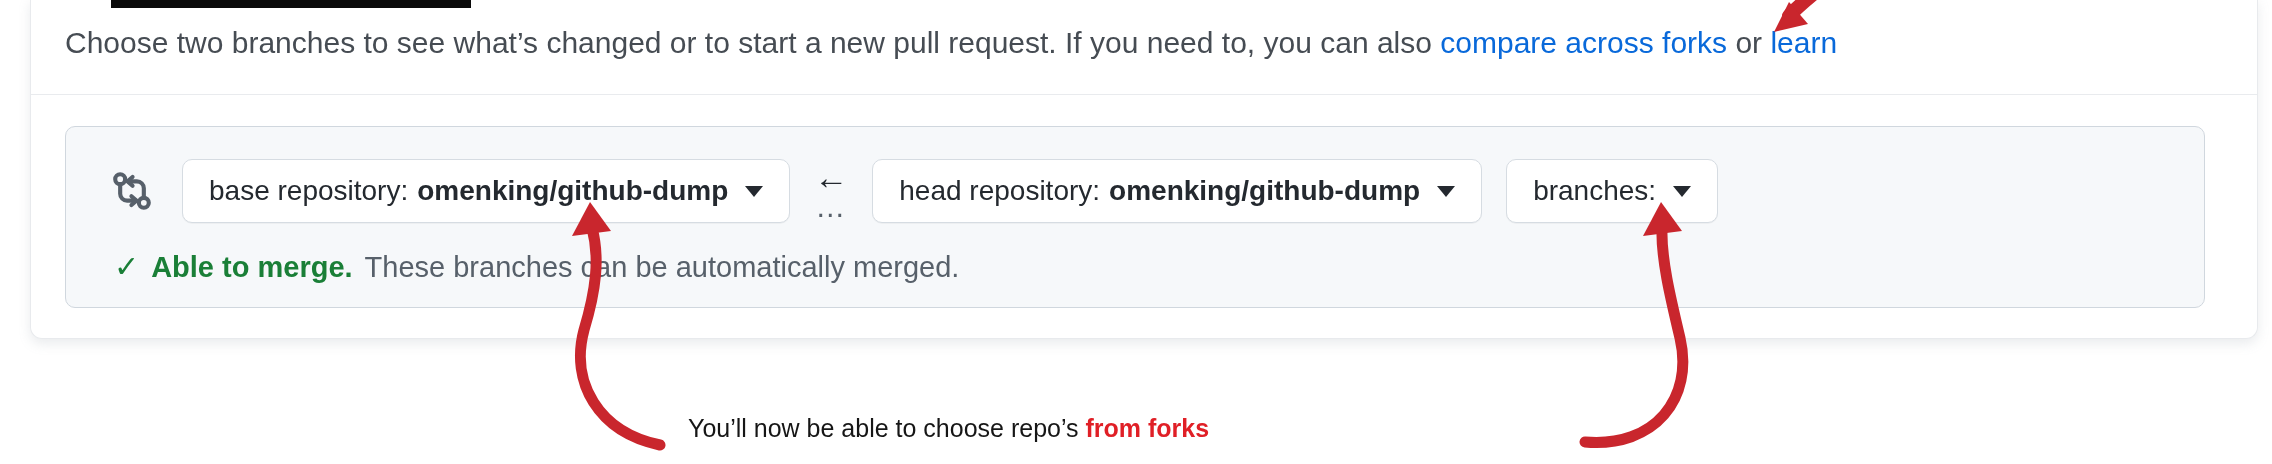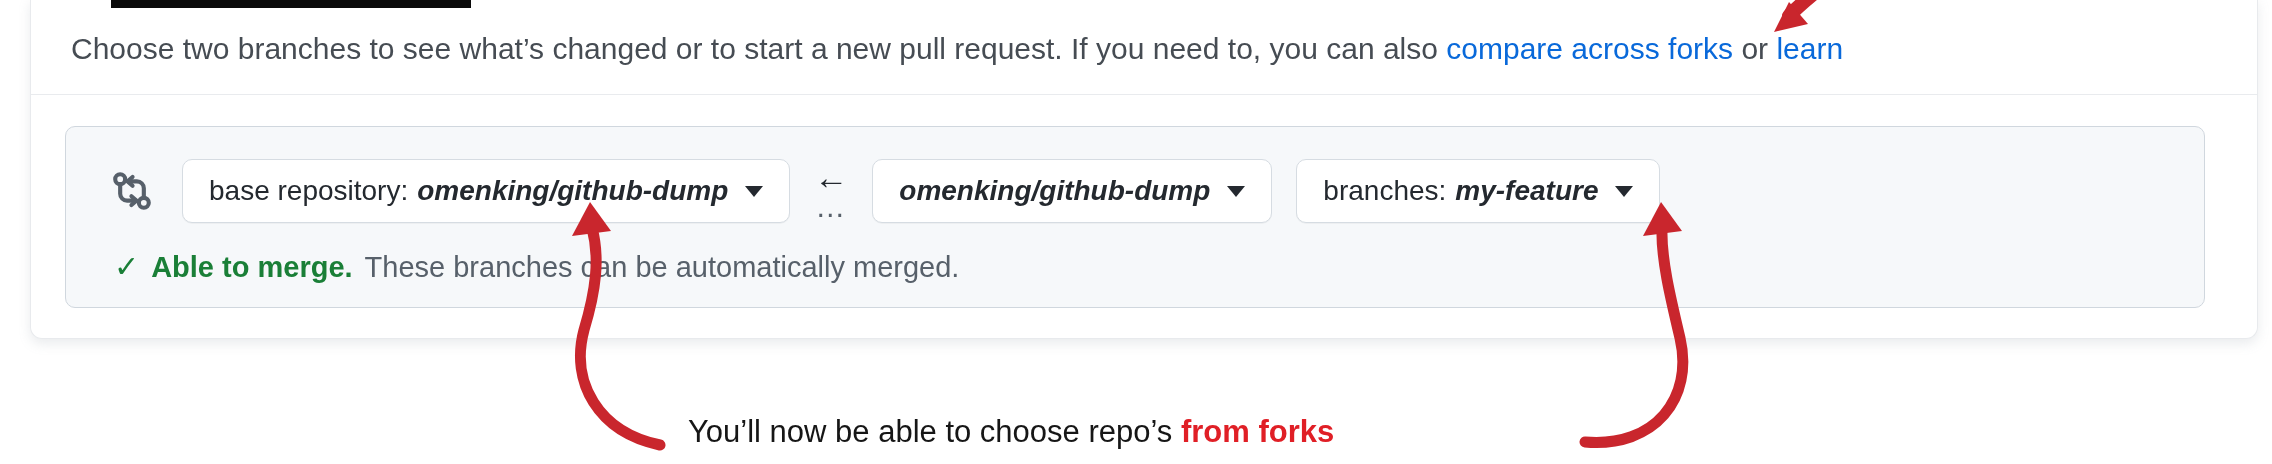--- a/index.html
+++ b/index.html
@@ -20,21 +20,21 @@
     box-shadow: 0 5px 12px rgba(140,149,159,0.18);
   }
 
   .top-bar {
     position: absolute; left: 80px; top: 0;
     width: 360px; height: 10px;
     background: #0a0a0a;
   }
 
   .desc {
-    position: absolute; left: 34px; top: 26px; margin: 6px;
+    position: absolute; left: 34px; top: 26px; margin: 0;
     font-size: 30px; line-height: 38px;
     color: var(--text-body, #464c53);
     white-space: nowrap; width: 2185px; overflow: hidden;
   }
   .link { color: var(--link-blue, #0969da); text-decoration: none; cursor: pointer; }
 
   .divider {
     position: absolute; left: 0; right: 0; top: 96px; height: 1px;
     background: #e9ebee;
   }
@@ -58,21 +58,21 @@
     height: 64px; padding: 14px 26px;
     background: var(--button-bg, #ffffff);
     border: 1px solid var(--button-border, #d6dce2);
     border-radius: 10px;
     font-family: inherit; font-size: 28px;
     color: var(--text-dark, #24292f);
     cursor: pointer;
     box-shadow: 0 1px 0 rgba(27,31,36,0.04);
     white-space: nowrap;
   }
-  .btn .val { font-weight: 700; font-style: italic; }
+  .btn .val { font-weight: 700; }
   .caret {
     width: 0; height: 0;
     border-left: 9px solid transparent;
     border-right: 9px solid transparent;
     border-top: 11px solid #24292f;
     margin-left: 8px;
   }
 
   .range {
     display: flex; flex-direction: column; align-items: center;
@@ -85,21 +85,21 @@
     position: absolute; left: 48px; top: 122px;
     display: flex; align-items: baseline; gap: 12px;
     font-size: 29px;
   }
   .check { color: var(--success-green, #1a7f37); font-size: 30px; }
   .ms-title { color: var(--success-green, #1a7f37); font-weight: 700; }
   .ms-desc { color: var(--text-muted, #57606a); text-align: right; }
 
   .annotation {
     position: absolute; left: 688px; top: 414px;
-    font-size: 31px; color: #161616; white-space: nowrap;
+    font-size: 25px; color: #161616; white-space: nowrap;
   }
   .annotation .hl { color: var(--highlight-red, #e01f26); font-weight: 700; }
 
   .arrows {
     position: absolute; left: 0; top: 0;
     width: 2272px; height: 464px;
     pointer-events: none; z-index: 40;
   }
   .arrow-stroke { fill: none; stroke: var(--arrow-red, #c9262d); stroke-width: 11; stroke-linecap: round; }
   .arrow-thick  { fill: none; stroke: var(--arrow-red, #c9262d); stroke-width: 14; stroke-linecap: round; }
@@ -135,27 +135,27 @@
         <span class="caret"></span>
       </button>
 
 
       <span class="range">
         <span class="range-arrow">←</span>
         <span class="range-dots">…</span>
       </span>
 
       <button class="btn">
+        <span class="lbl">head repository:</span>
         <span class="val">omenking/github-dump</span>
         <span class="caret"></span>
       </button>
 
       <button class="btn">
         <span class="lbl">branches:</span>
-        <span class="val">my-feature</span>
         <span class="caret"></span>
       </button>
 
     </div>
 
     <div class="merge-status">
       <span class="check">✓</span>
       <span class="ms-title">Able to merge.</span>
       <span class="ms-desc">These branches can be automatically merged.</span>
     </div>

